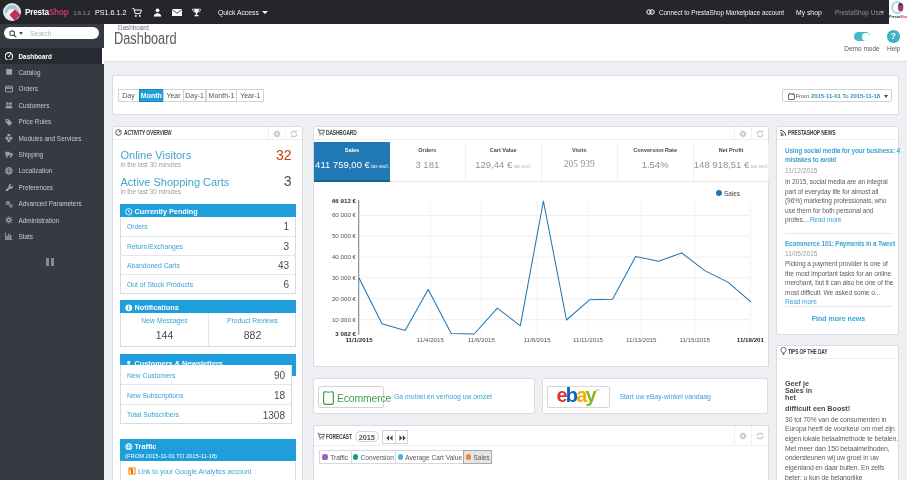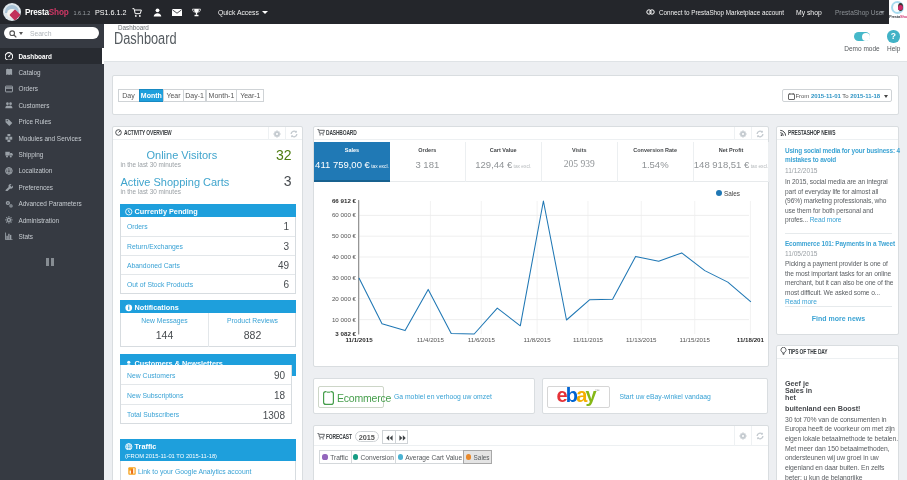--- a/index.html
+++ b/index.html
@@ -225,42 +225,42 @@
             <circle cx="4" cy="4" r="1.05" fill="#fff"></circle>
           </svg>
         </div>
         <div class="pi">
           <svg style="margin:2.5px auto 0;" width="8" height="8" viewBox="0 0 8 8">
             <path d="M1.1 4a2.9 2.9 0 0 1 5.2-1.7M6.9 4a2.9 2.9 0 0 1-5.2 1.7" fill="none" stroke="#c5cbd0" stroke-width="1.3"></path>
             <path d="M6.9 0.4v2.2H4.7zM1.1 7.6V5.4h2.2z" fill="#c5cbd0"></path>
           </svg>
         </div>
       </div>
-<div class="abs" style="left:8px;top:22px;font-size:11px;color:#41a5cd;margin-left:26px;">Online Visitors</div>
-<div class="abs" style="right:10px;top:19.5px;font-size:14px;color:#4d7c0f;">32</div>
+<div class="abs" style="left:8px;top:22px;font-size:11px;color:#41a5cd;">Online Visitors</div>
+<div class="abs" style="right:10px;top:19.5px;font-size:14px;color:#c2410c;">32</div>
 <div class="abs" style="left:8px;top:34px;font-size:6.4px;color:#9aa0a5;">in the last 30 minutes</div>
 <div class="abs" style="left:8px;top:48.5px;font-size:11px;color:#41a5cd;">Active Shopping Carts</div>
 <div class="abs" style="right:10px;top:46px;font-size:14px;color:#484c50;">3</div>
 <div class="abs" style="left:8px;top:60.5px;font-size:6.4px;color:#9aa0a5;">in the last 30 minutes</div>
 <div class="abs blue-bar" style="left:7.5px;top:77px;width:176px;height:13px;"><svg style="display:inline-block;vertical-align:-1.5px;margin-right:2px;" width="7.5" height="7.5" viewBox="0 0 8 8">
           <circle cx="4" cy="4" r="3.4" fill="none" stroke="#fff" stroke-width="0.9"></circle>
           <path d="M4 2v2.2l1.5 0.9" fill="none" stroke="#fff" stroke-width="0.9"></path>
         </svg>Currently Pending</div>
 <div class="abs ltable" style="left:7.5px;top:90px;width:176px;">
 <div class="lrow">
           <span class="lk">Orders</span>
           <span class="lv">1</span>
         </div>
 <div class="lrow">
           <span class="lk">Return/Exchanges</span>
           <span class="lv">3</span>
         </div>
 <div class="lrow">
           <span class="lk">Abandoned Carts</span>
-          <span class="lv">49</span>
+          <span class="lv">43</span>
         </div>
 <div class="lrow">
           <span class="lk">Out of Stock Products</span>
           <span class="lv">6</span>
         </div>
 </div>
 <div class="abs blue-bar" style="left:7.5px;top:173px;width:176px;height:13px;"><svg style="display:inline-block;vertical-align:-1.5px;margin-right:2px;" width="7.5" height="7.5" viewBox="0 0 8 8">
           <circle cx="4" cy="4" r="3.6" fill="#fff"></circle>
           <rect x="3.4" y="3.2" width="1.2" height="3" fill="#1e9fdc"></rect>
           <rect x="3.4" y="1.6" width="1.2" height="1.2" fill="#1e9fdc"></rect>
@@ -483,16 +483,16 @@
 <div class="abs" style="left:8px;top:179px;width:107px;border-top:1px solid #e6eaec;"></div>
 <div class="abs" style="left:0;top:188px;width:123px;text-align:center;font-size:7px;font-weight:bold;color:#3da4d4;">Find more news</div>
 </div>
 <div class="panel" style="left:672px;top:282.5px;width:123px;height:201px;">
 <div class="phead"><svg style="display:inline-block;vertical-align:-1.5px;" width="7" height="8" viewBox="0 0 7 8">
           <path d="M3.5 0.3a2.6 2.6 0 0 1 1.5 4.7c-0.4 0.3-0.5 0.6-0.5 1h-2c0-0.4-0.1-0.7-0.5-1a2.6 2.6 0 0 1 1.5-4.7z" fill="none" stroke="#3c4044" stroke-width="0.8"></path>
           <rect x="2.6" y="6.4" width="1.8" height="0.8" fill="#3c4044"></rect>
           <rect x="2.9" y="7.4" width="1.2" height="0.6" fill="#3c4044"></rect>
         </svg> <span class="pt">TIPS OF THE DAY</span></div>
 <div class="abs" style="left:8px;top:34px;font-size:7.2px;font-weight:bold;color:#46494d;line-height:7.4px;white-space:nowrap;">Geef je<br>Sales in<br>het</div>
-<div class="abs" style="left:8px;top:58.5px;font-size:7.2px;font-weight:bold;color:#46494d;white-space:nowrap;">buitenland een Boost!</div>
+<div class="abs" style="left:8px;top:58.5px;font-size:7.2px;font-weight:bold;color:#46494d;white-space:nowrap;">difficult een Boost!</div>
 <div class="abs" style="left:8px;top:69px;font-size:6.8px;color:#5a5e62;line-height:9.7px;letter-spacing:-0.1px;white-space:nowrap;">30 tot 70% van de consumenten in<br>Europa heeft de voorkeur om met zijn<br>eigen lokale betaalmethode te betalen.<br>Met meer dan 150 betaalmethoden,<br>ondersteunen wij uw groei in uw<br>eigenland en daar buiten. En zelfs<br>beter: u kun de belangrijke<br>betaalmethoden activeren met een</div>
 </div>
 </div>
 
 </body></html>

